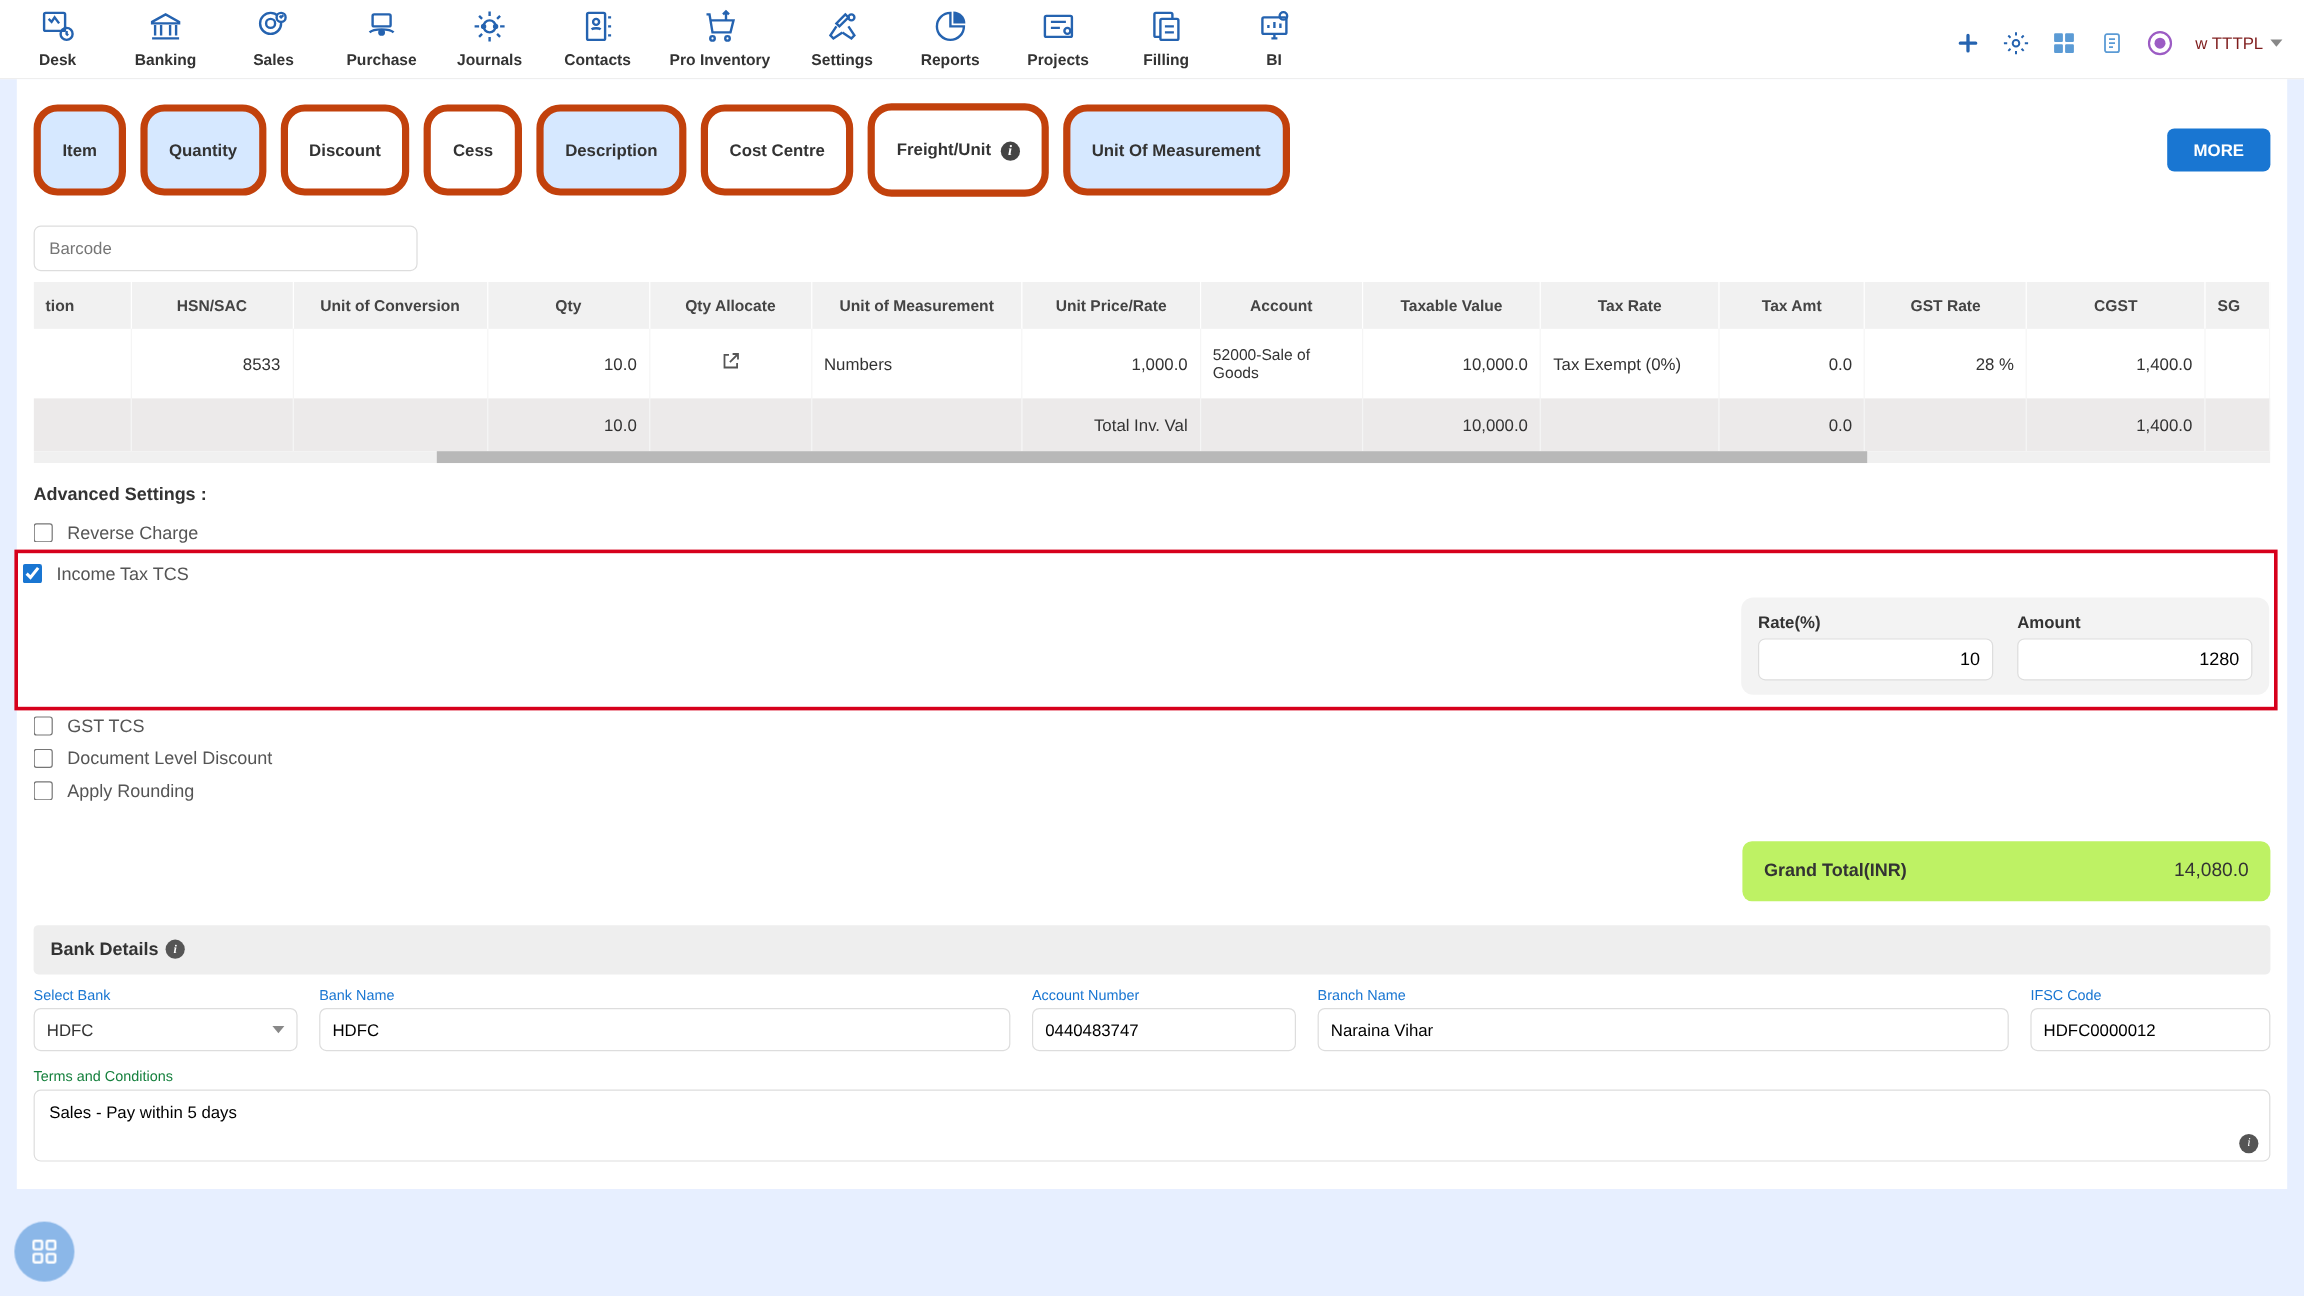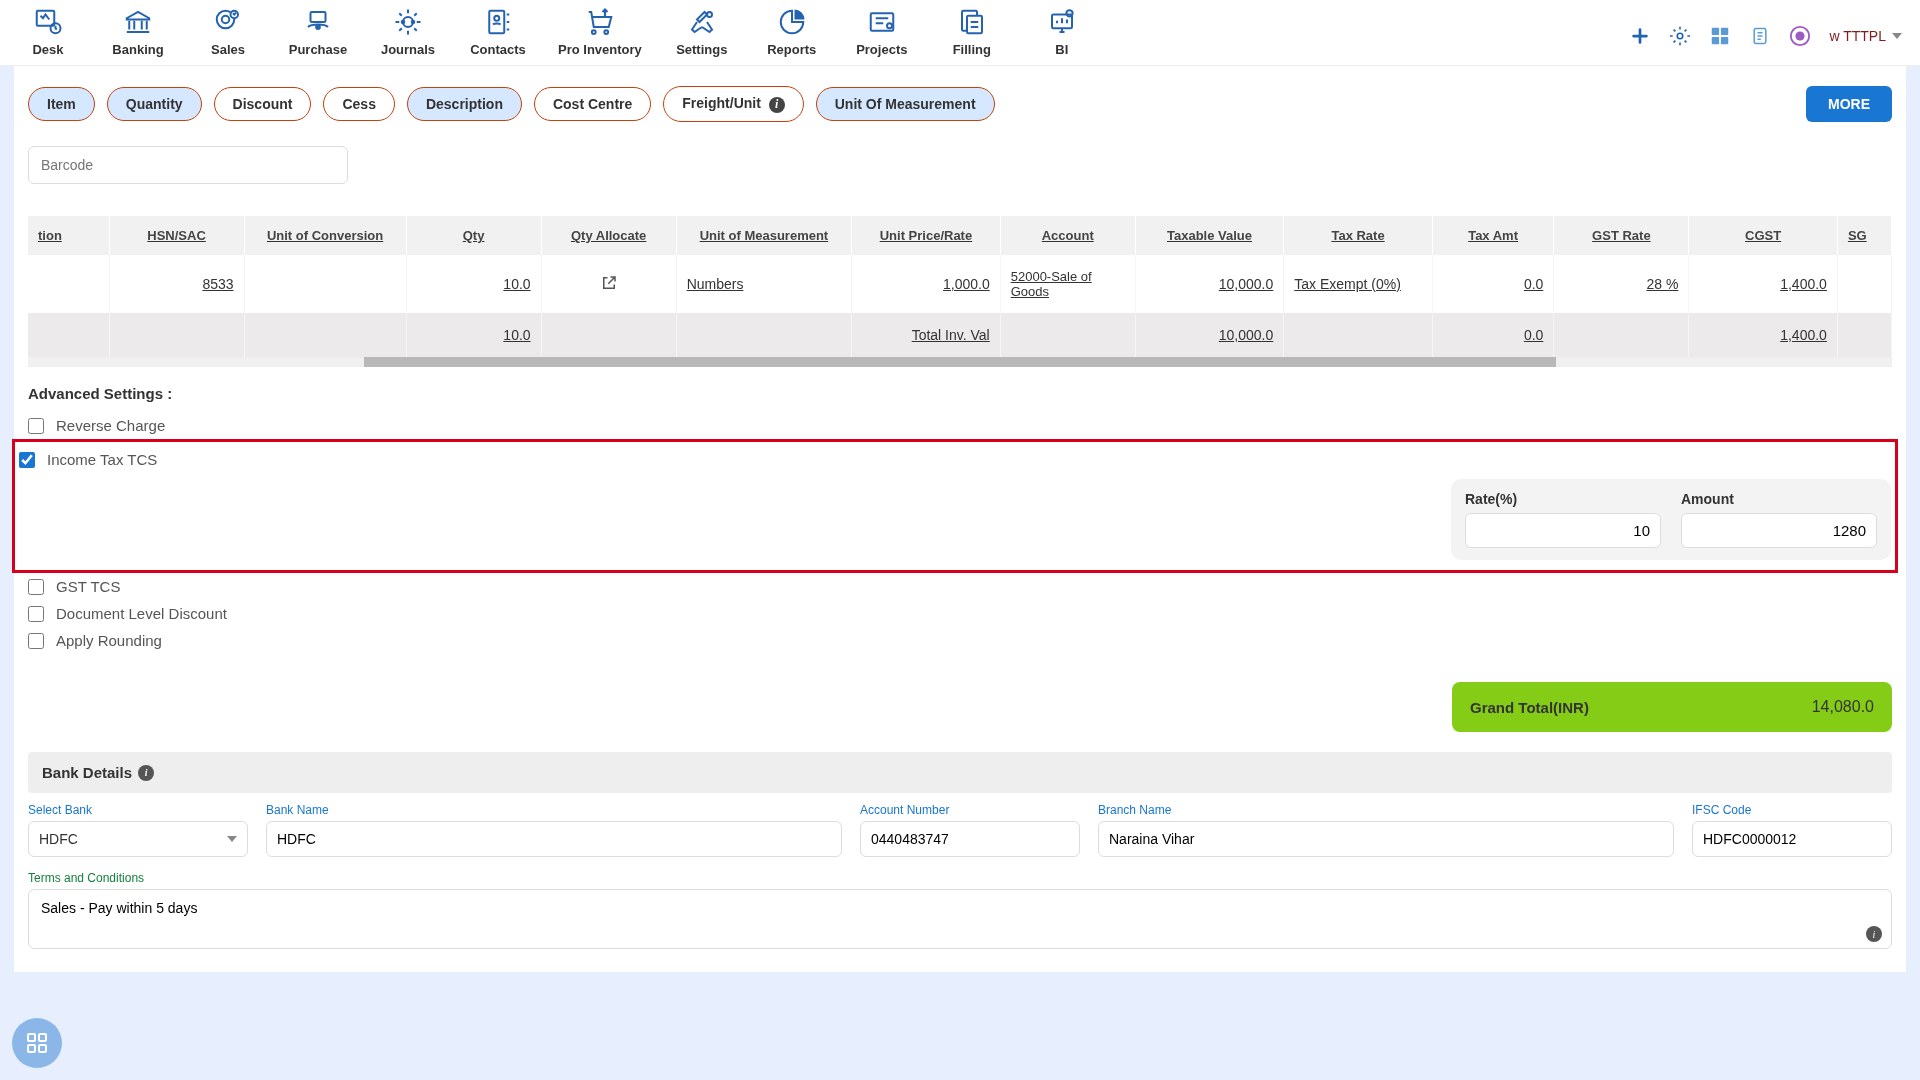--- a/index.html
+++ b/index.html
@@ -7,45 +7,45 @@
   .app-header { background: #fff; display: flex; align-items: center; padding: 6px 18px 0; border-bottom: 1px solid #eee; }
   .nav-items { display: flex; gap: 30px; align-items: center; }
   .nav-item { display: flex; flex-direction: column; align-items: center; cursor: pointer; padding-bottom: 8px; min-width: 60px; }
   .nav-item .icn { width: 32px; height: 32px; color: #2563b0; display: flex; align-items: center; justify-content: center; }
   .nav-item span.lbl { font-size: 13px; font-weight: 600; color: #333; margin-top: 4px; }
   .header-right { margin-left: auto; display: flex; align-items: center; gap: 18px; color: #666; }
   .header-right .ic { width: 22px; height: 22px; cursor: pointer; display: flex; align-items: center; justify-content: center; }
   .account { display: flex; align-items: center; gap: 6px; cursor: pointer; color: #7f1d1d; }
   .content { background: #fff; margin: 0 14px; padding: 20px 14px; }
   .chips { display: flex; align-items: center; gap: 12px; }
-  .chip { border: 1px solid #c2410c; border-radius: 20px; padding: 8px 18px; font-size: 14px; font-weight: 600; color: #333; cursor: pointer; background: #fff; }
+  .chip { border: 6px solid #c2410c; border-radius: 20px; padding: 24px 18px; font-size: 14px; font-weight: 600; color: #333; cursor: pointer; background: #fff; }
   .chip.active { background: #d6e8ff; }
   .chip .info { font-size: 12px; font-weight: 700; background: #444; color: #fff; border-radius: 50%; width: 16px; height: 16px; display: inline-flex; align-items: center; justify-content: center; margin-left: 4px; font-family: Georgia, serif; font-style: italic; }
   .more-btn { margin-left: auto; background: #1976d2; color: #fff; border: none; border-radius: 6px; padding: 10px 22px; font-weight: 700; font-size: 14px; cursor: pointer; }
   .barcode-input { margin-top: 24px; width: 320px; padding: 10px 12px; border: 1px solid #ddd; border-radius: 6px; font-size: 14px; }
-  .grid-wrap { margin-top: 32px; overflow: hidden; position: relative; text-decoration: underline; }
+  .grid-wrap { margin-top: 9px; overflow: hidden; position: relative; }
   .grid { width: 100%; border-collapse: collapse; }
   .grid th { background: #f1f1f1; padding: 12px 10px; font-size: 13px; font-weight: 600; color: #444; text-align: center; border-right: 1px solid #fff; }
   .grid td { padding: 14px 10px; font-size: 14px; text-align: right; border-right: 1px solid #f5f5f5; }
   .grid td.left { text-align: left; }
   .grid td.center { text-align: center; }
   .totals-row td { background: #eceaea; font-weight: 500; }
   .hscroll { height: 10px; background: #f0f0f0; position: relative; }
   .hscroll .thumb { position: absolute; left: 18%; width: 64%; height: 100%; background: #b8b8b8; }
   .launch-icon { width: 18px; height: 18px; display: inline-block; }
   .adv-settings { margin-top: 18px; }
   .adv-settings h3 { font-size: 15px; font-weight: 700; margin-bottom: 10px; }
   .check-row { display: flex; align-items: center; gap: 12px; padding: 5px 0; font-size: 15px; color: #555; }
   .check-row input[type=checkbox] { width: 16px; height: 16px; cursor: pointer; accent-color: #1976d2; }
   .highlight-box { border: 3px solid #d6001c; padding: 4px 4px 10px 4px; margin-left: -16px; margin-right: -6px; }
   .tcs-panel { margin-left: auto; background: #f3f3f3; border-radius: 10px; padding: 12px 14px; display: flex; gap: 20px; width: 440px; margin-top: 6px; }
   .tcs-field { flex: 1; }
   .tcs-field label { font-size: 14px; font-weight: 700; color: #333; display: block; margin-bottom: 6px; }
   .tcs-field input { width: 100%; padding: 8px 10px; border: 1px solid #ddd; border-radius: 6px; background: #fff; text-align: right; font-size: 15px; }
-  .grand-total { margin-top: 28px; margin-left: auto; background: #84cc16; border-radius: 8px; width: 440px; padding: 16px 18px; display: flex; justify-content: space-between; align-items: center; }
+  .grand-total { margin-top: 28px; margin-left: auto; background: #bef264; border-radius: 8px; width: 440px; padding: 16px 18px; display: flex; justify-content: space-between; align-items: center; }
   .grand-total .lbl { font-weight: 700; font-size: 15px; }
   .grand-total .val { font-size: 16px; }
   .bank-section { margin-top: 20px; }
   .bank-header { background: #eeeeee; padding: 12px 14px; font-weight: 700; font-size: 15px; border-radius: 4px; display: flex; align-items: center; gap: 6px; }
   .bank-fields { display: flex; gap: 18px; margin-top: 10px; align-items: flex-end; }
   .bank-field { flex: 1; }
   .bank-field label { font-size: 12px; color: #1976d2; display: block; margin-bottom: 4px; }
   .bank-field .sel, .bank-field input { width: 100%; padding: 9px 10px; border: 1px solid #ddd; border-radius: 6px; font-size: 14px; background: #fff; }
   .bank-field .sel { display: flex; justify-content: space-between; align-items: center; cursor: pointer; }
   .notes-row { display: flex; gap: 26px; margin-top: 14px; }

